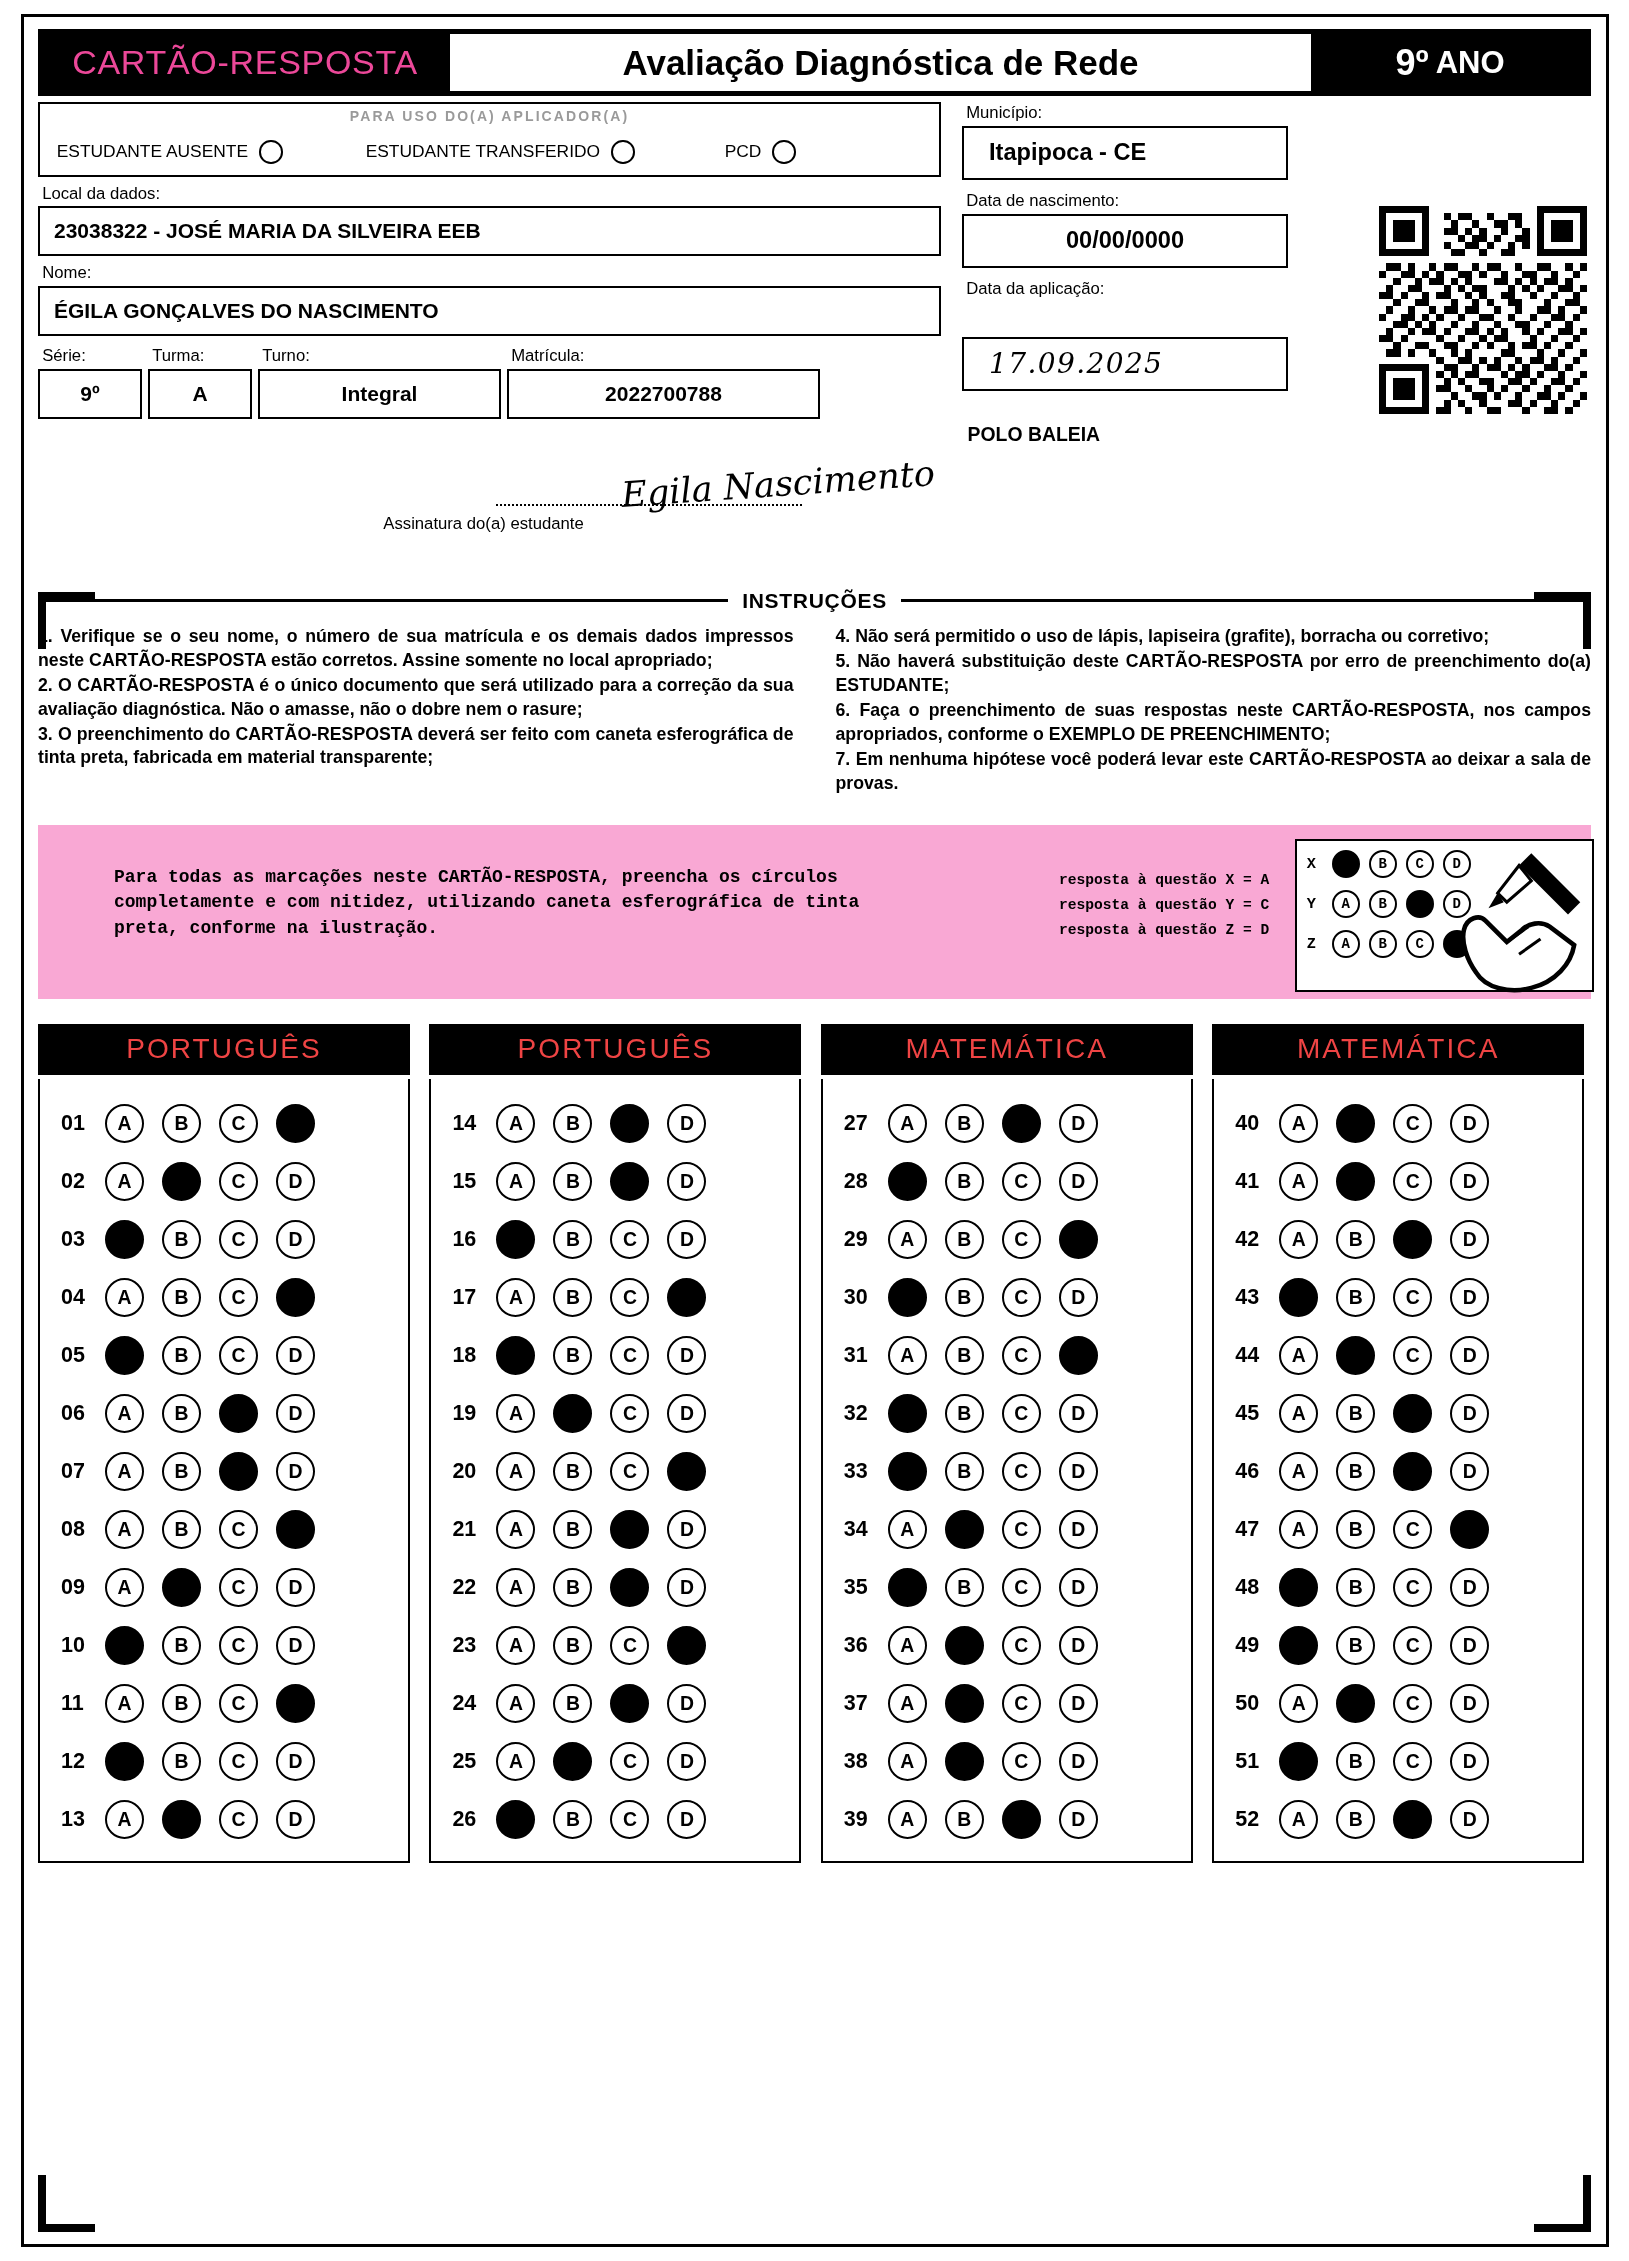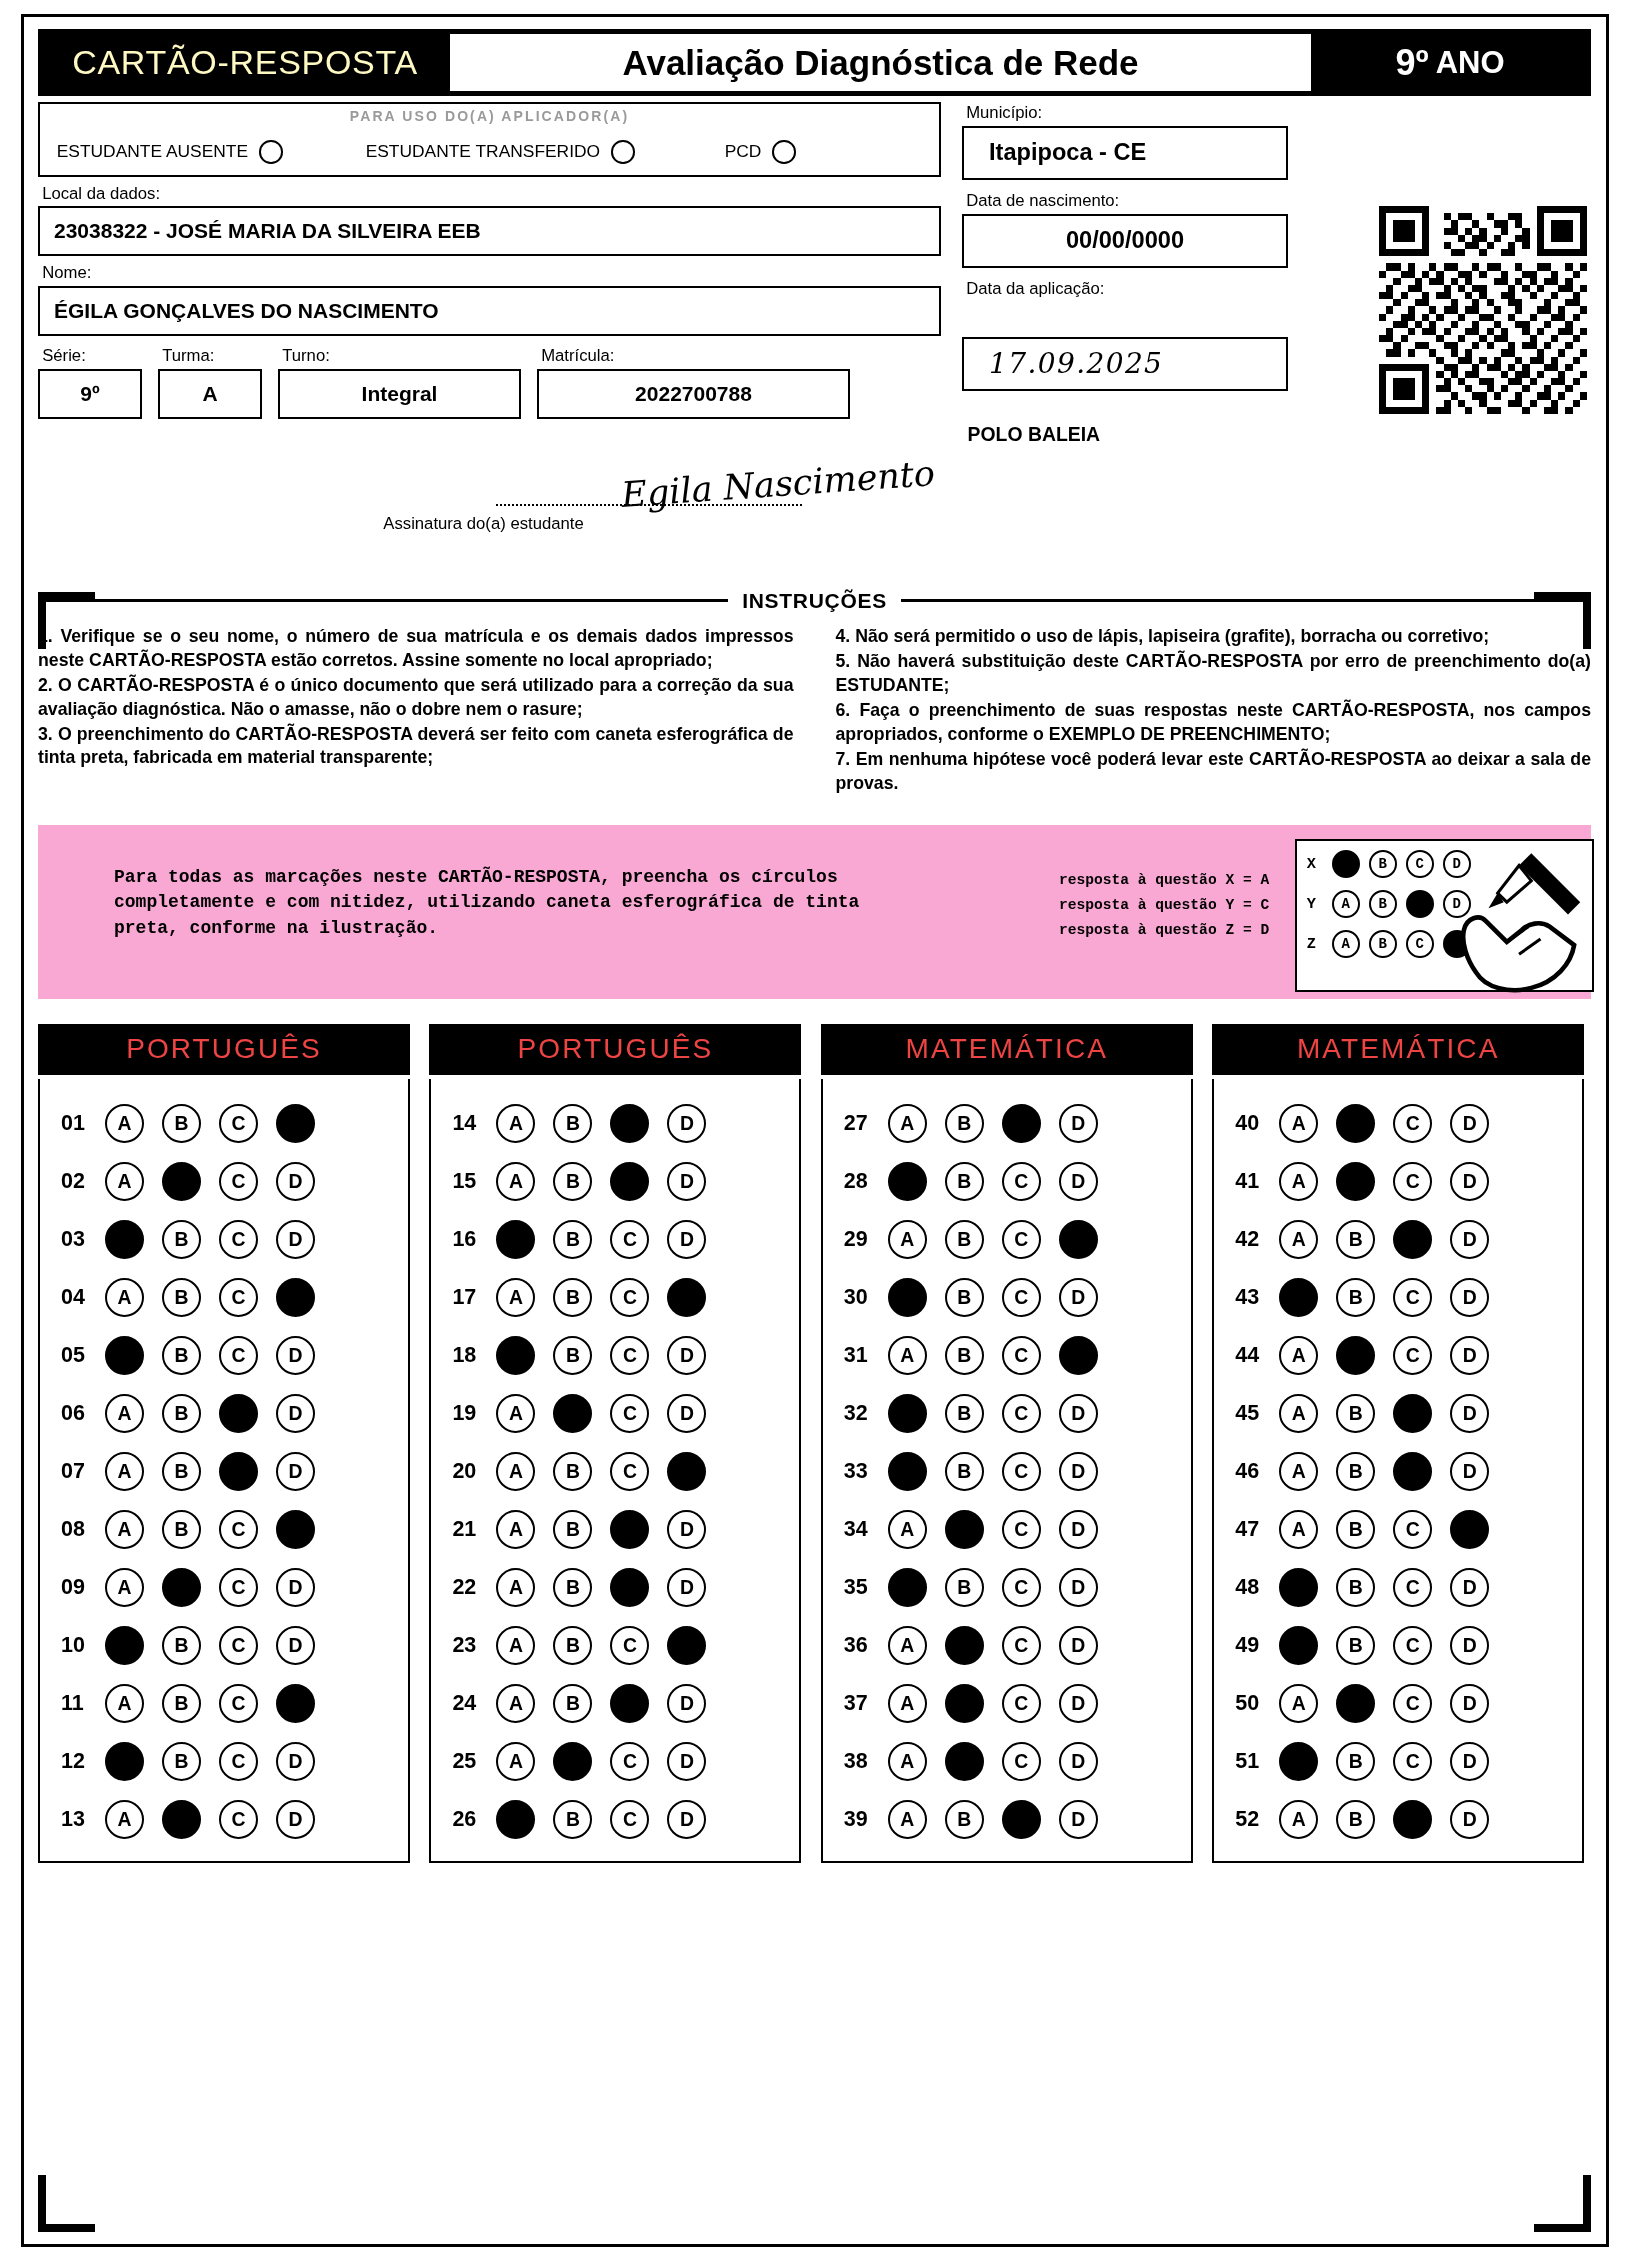--- a/index.html
+++ b/index.html
@@ -44,21 +44,21 @@
     height: 67px;
     background: #000;
     border: 2.8px solid #000;
     box-sizing: border-box;
   }
   .title-left {
     display: flex;
     align-items: center;
     justify-content: center;
     width: 410px;
-    color: #fef9c3;
+    color: #ec4899;
     font-size: 34px;
     letter-spacing: 0.7px;
   }
   .title-mid {
     display: flex;
     align-items: center;
     justify-content: center;
     flex: 1;
     background: #fff;
     color: #000;
@@ -152,21 +152,21 @@
     height: 50px;
     display: flex;
     align-items: center;
     padding-left: 14px;
     font-size: 21px;
     font-weight: bold;
     box-sizing: border-box;
   }
   .row-small {
     display: flex;
-    gap: 16px;
+    gap: 6px;
     margin-top: 2.8px;
   }
   .col-serie { width: 104px; }
   .col-turma { width: 104px; }
   .col-turno { width: 243px; }
   .col-matricula { width: 313px; }
   .fieldbox.center {
     justify-content: center;
     padding-left: 0;
   }

